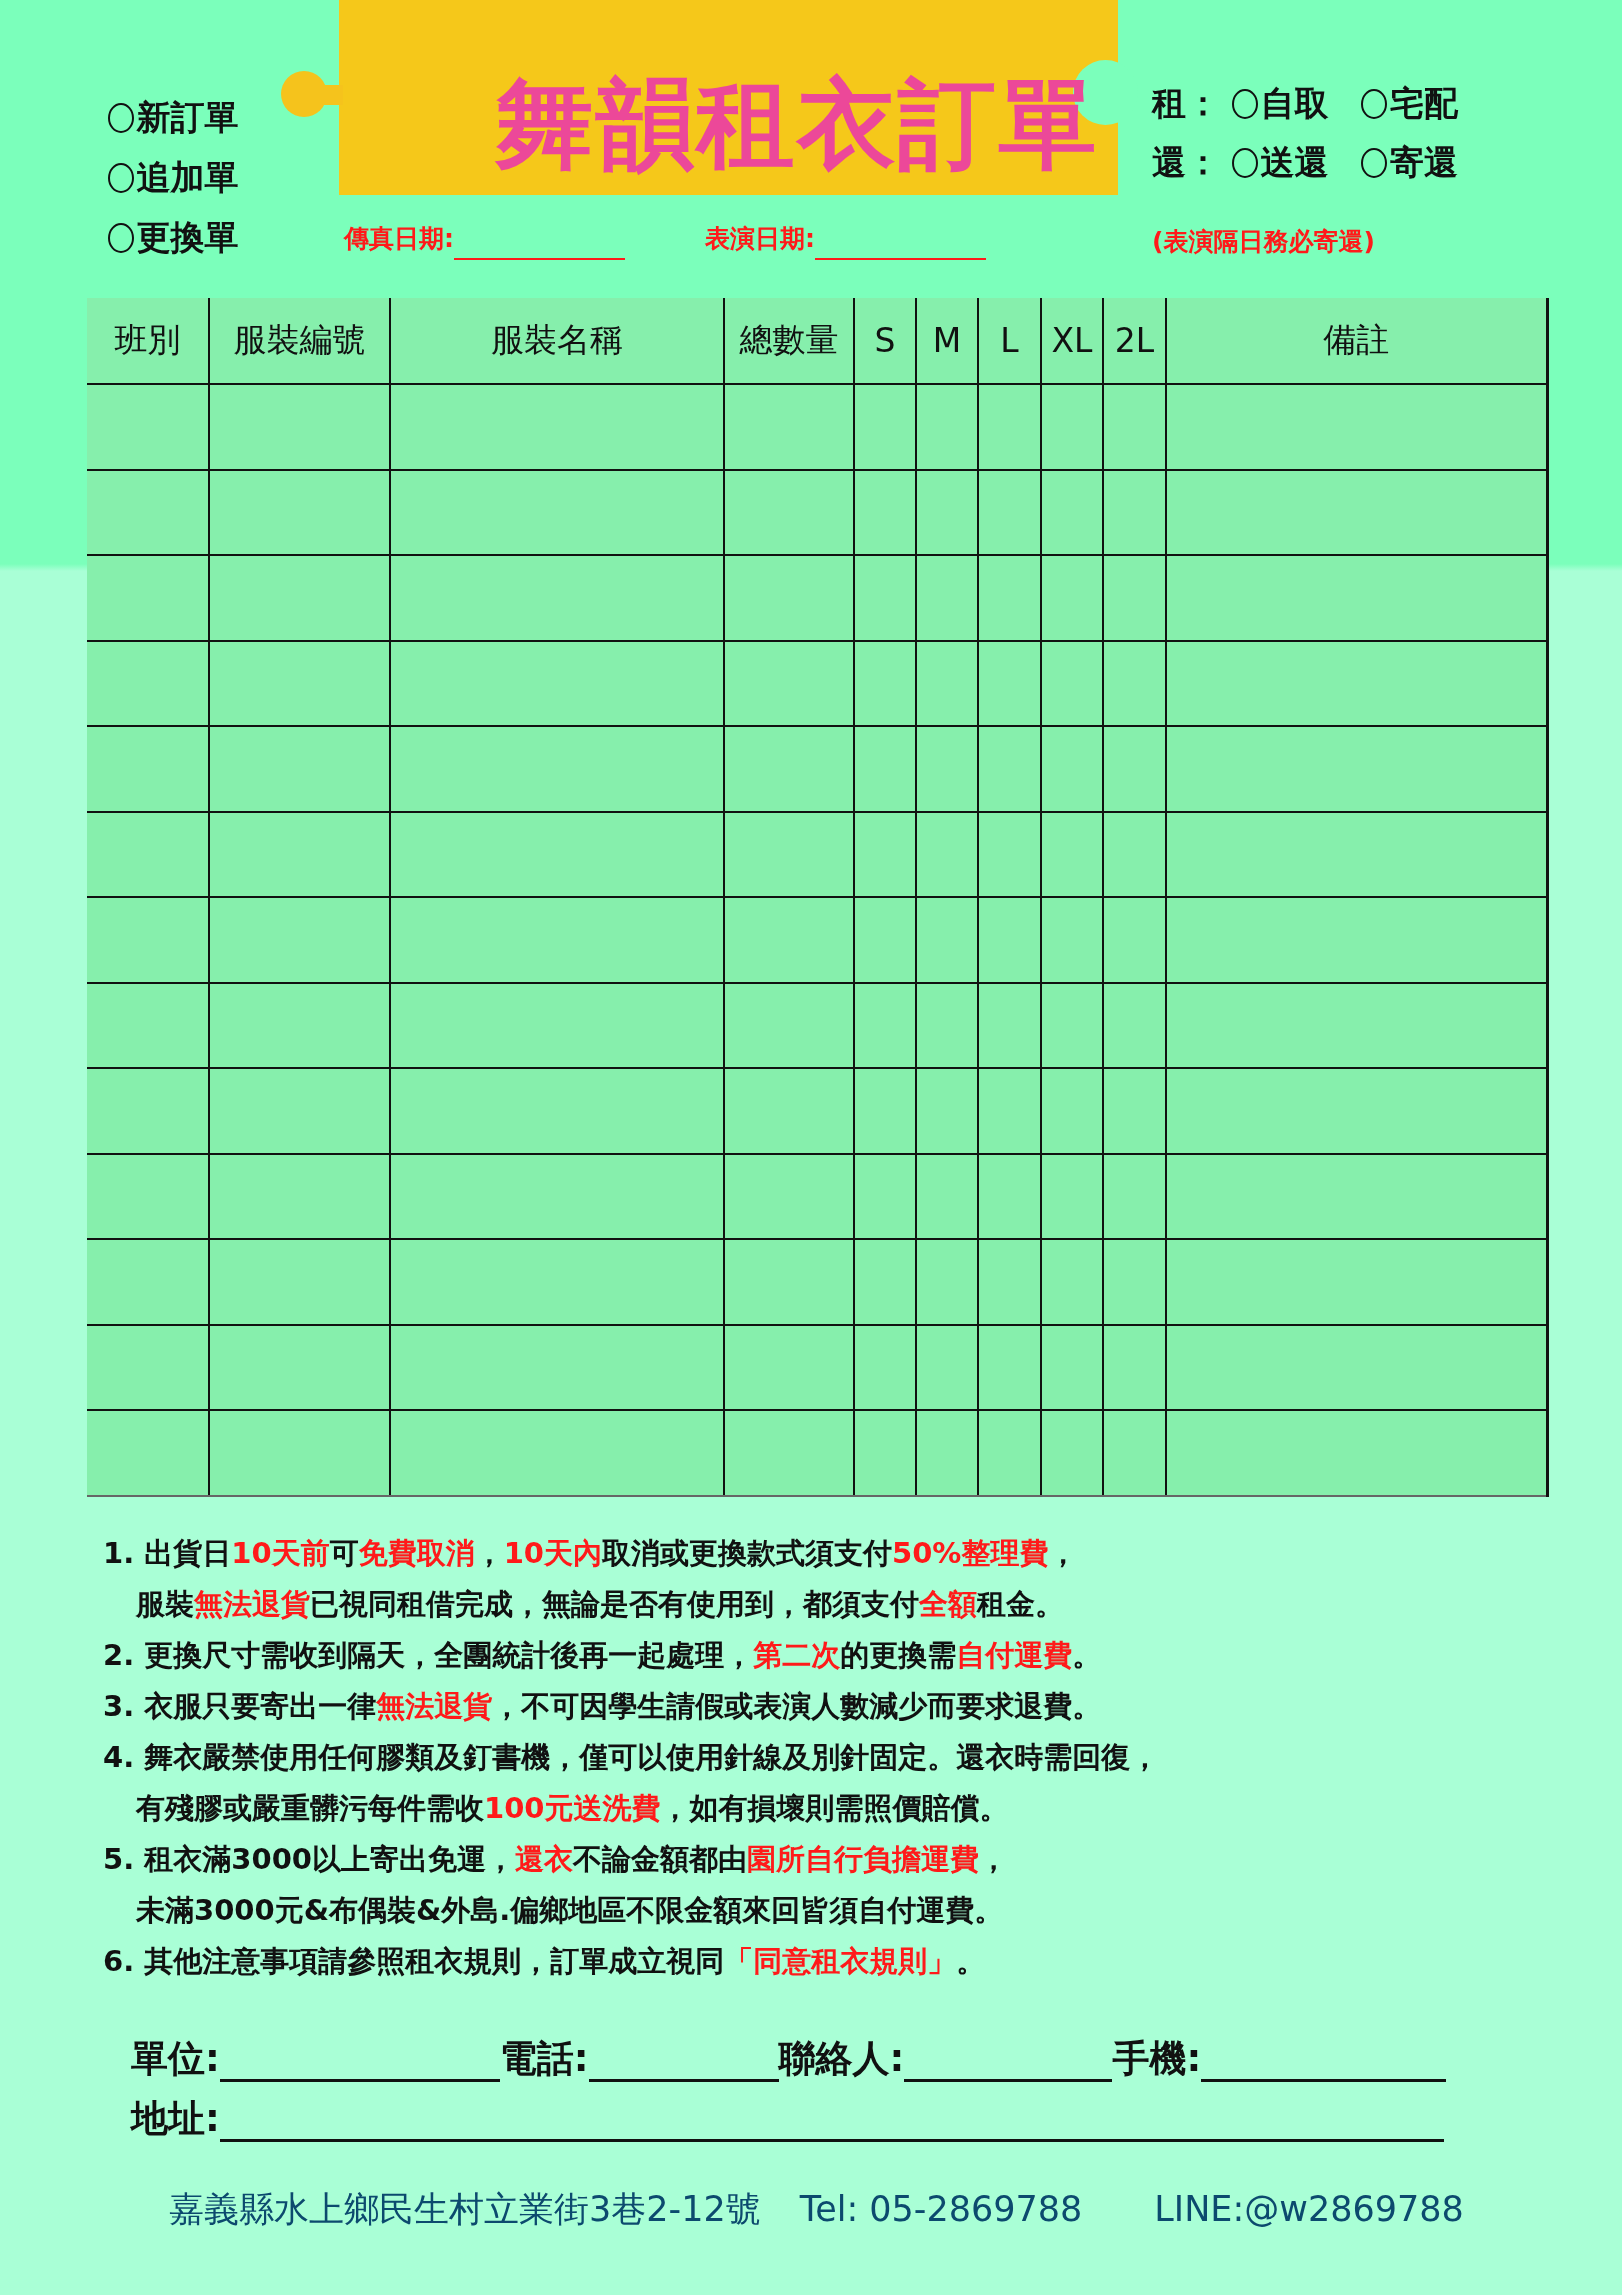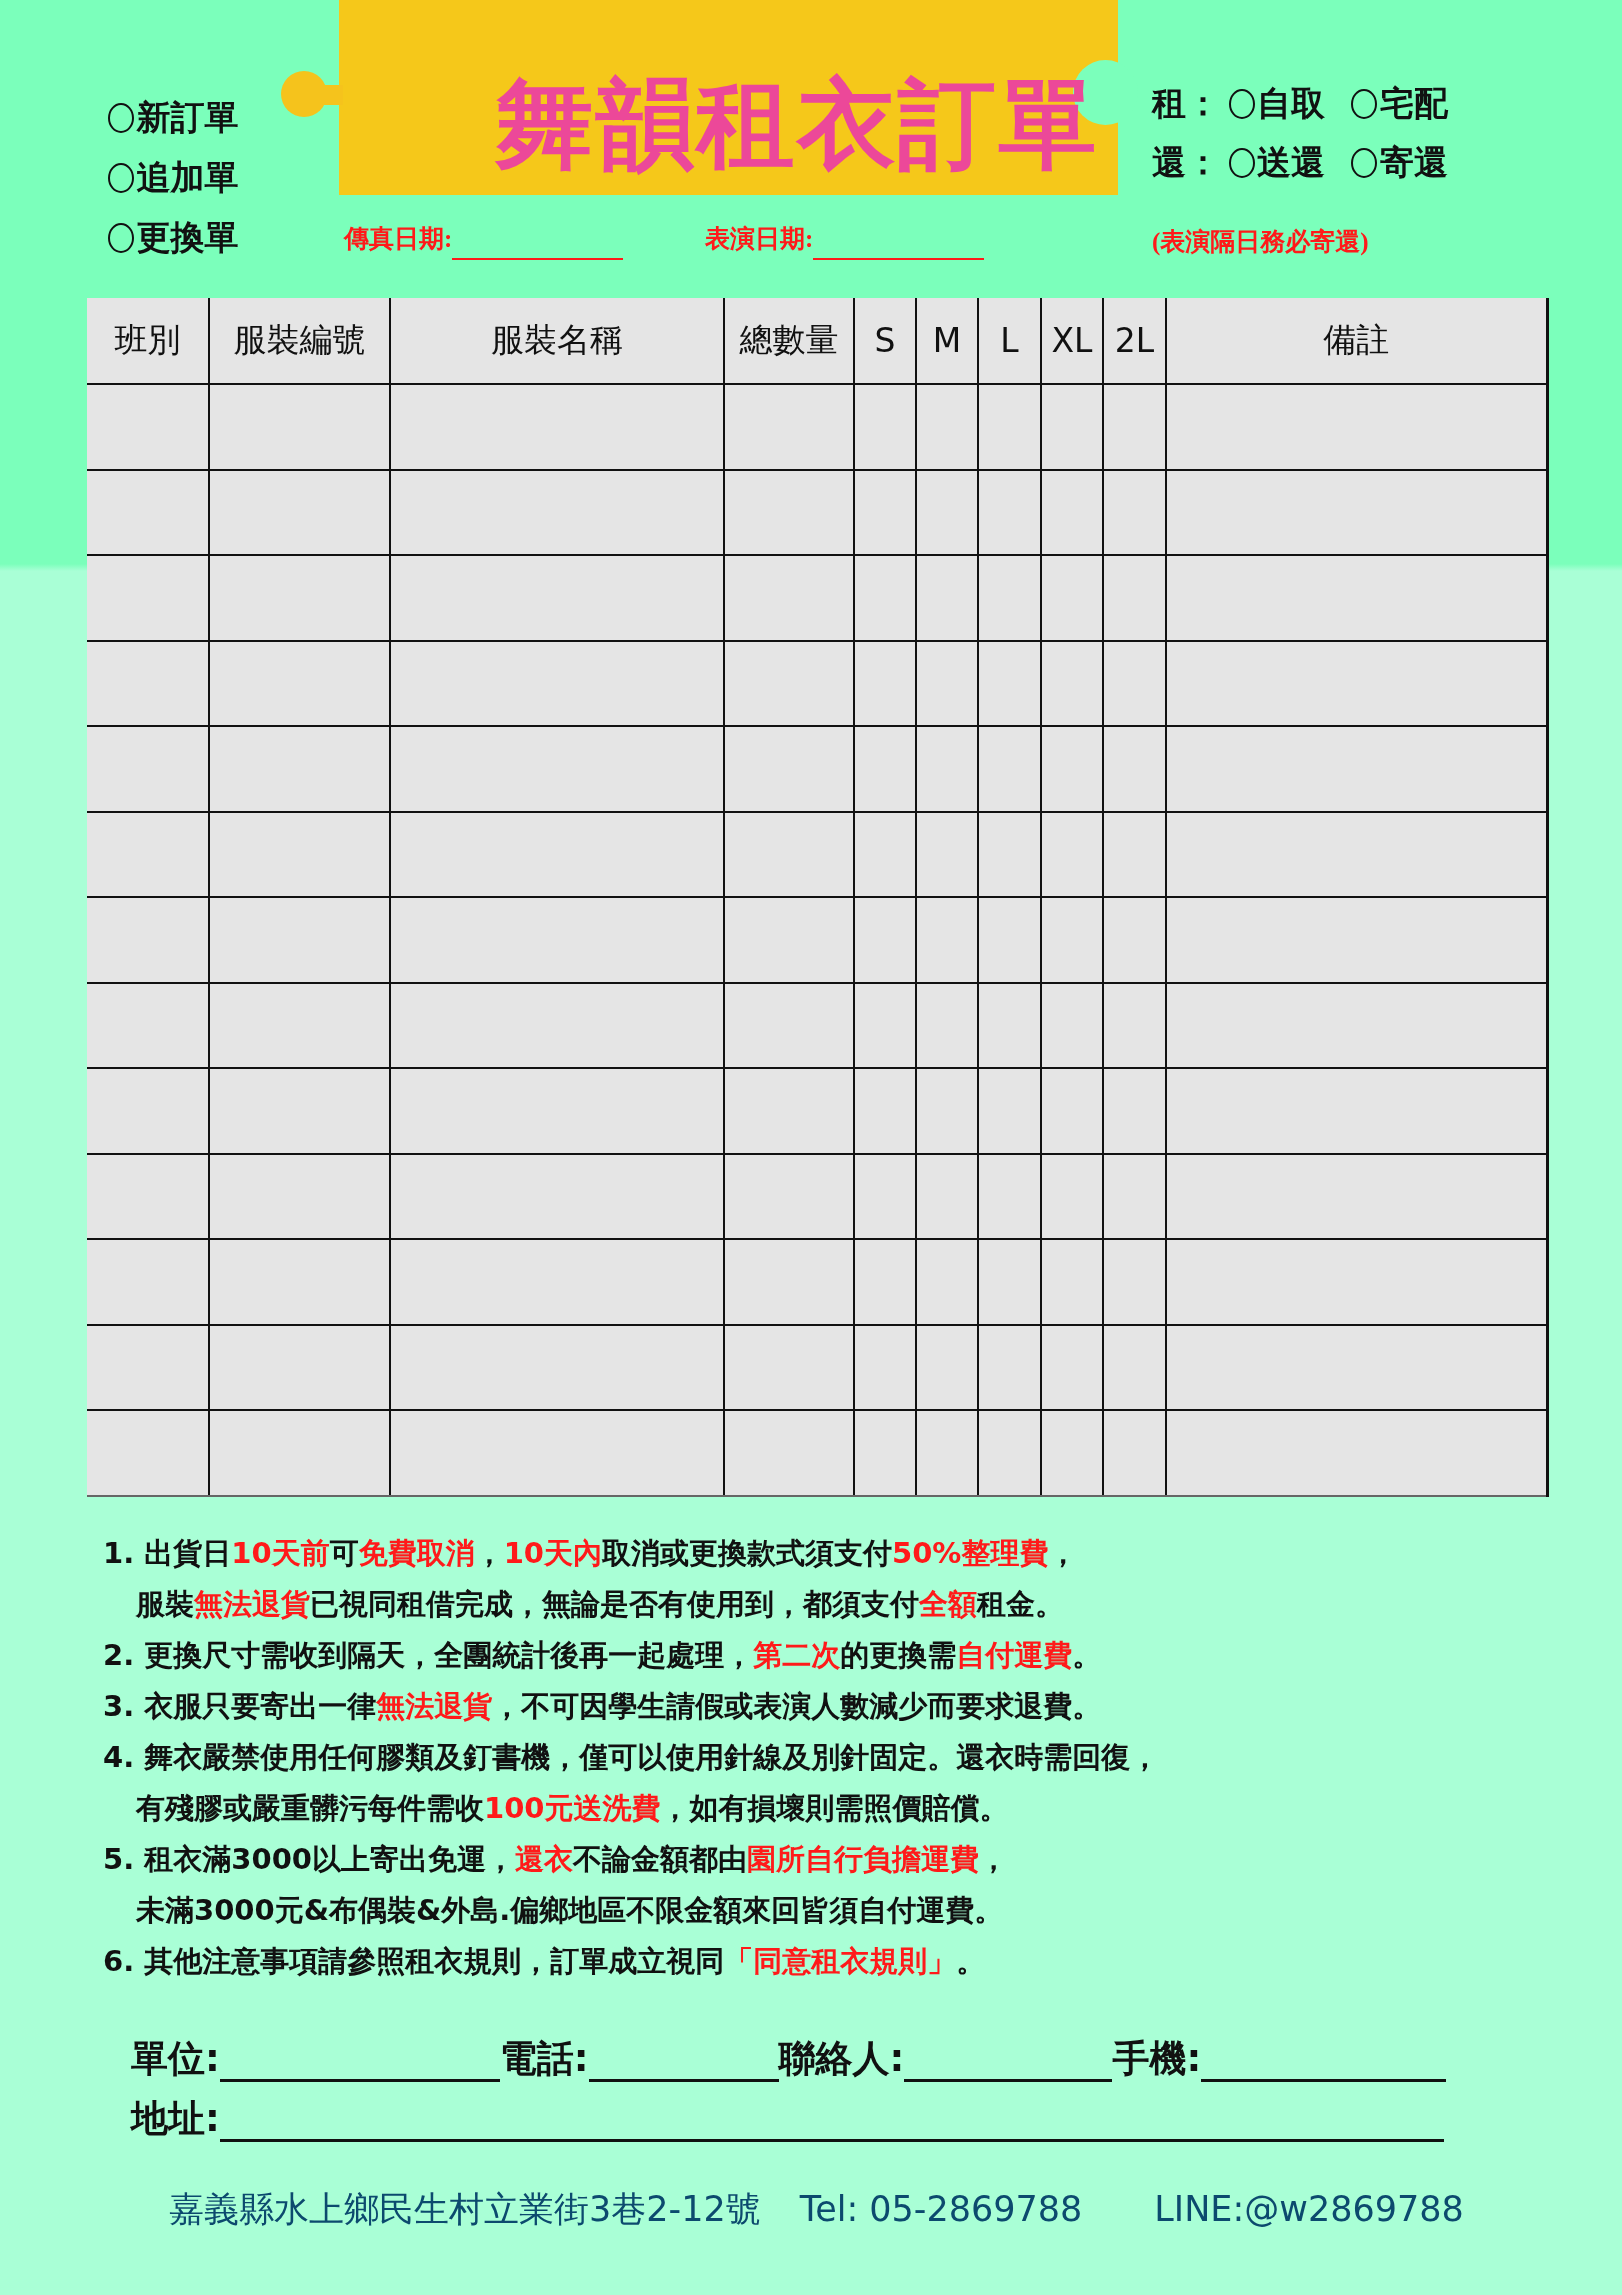--- a/index.html
+++ b/index.html
@@ -2,21 +2,21 @@
 <html style="font-size:10.5px"><head>
 <meta charset="utf-8">
 <style>
   html, body { margin:0; padding:0; }
   body {
     width:1623px; height:2295px; position:relative; overflow:hidden;
     font-family: "DejaVu Sans", "Liberation Sans", sans-serif;
     background: linear-gradient(to bottom, #7bffbb 0px, #7bffbb 564px, #a9ffd6 571px, #a9ffd6 100%);
     color:#111;
   }
-  .abs { position:absolute;font-family:Liberation Serif, serif; }
+  .abs { position:absolute; }
   
   .title-box {
     position:absolute; left:339px; top:0; width:779px; height:195px;
     background:#f5c81a;
   }
   .knob-left {
     position:absolute; left:281px; top:71px; width:46px; height:46px;
     background:#f5c31c; border-radius:50%;
   }
   .knob-left-neck {
@@ -36,21 +36,21 @@
     display:inline-block; width:26px; height:30px; border:2px solid #111;
     border-radius:50%; vertical-align:-3.9px; margin-right:2.6px; box-sizing:border-box;
   }
   .red { color:#ff1a1a; }
   .redline { font-size:25px; font-weight:bold; line-height:42px; white-space:nowrap; color:#ff1a1a; }
   .blank-red { display:inline-block; border-bottom:2.6px solid #ff1a1a; vertical-align:bottom; height:33px; }
 
   
   .grid {
     position:absolute; left:87px; top:298px; width:1460px; height:1199px;
-    background:#e5e5e5; border-collapse:collapse; table-layout:fixed;
+    background:#86efac; border-collapse:collapse; table-layout:fixed;
   }
   .grid th, .grid td { border:2px solid #111; padding:0; }
   .grid tr:first-child th { border-top:none; }
   .grid th:first-child, .grid td:first-child { border-left:none; }
   .grid th { font-weight:normal; font-size:33px; height:85px; text-align:center; color:#111; }
   .grid td { height:83px; }
   .grid th:last-child, .grid td:last-child { border-right:3.9px solid #111; }
   .grid tr:last-child td { border-bottom:2px solid #666; }
 
   

